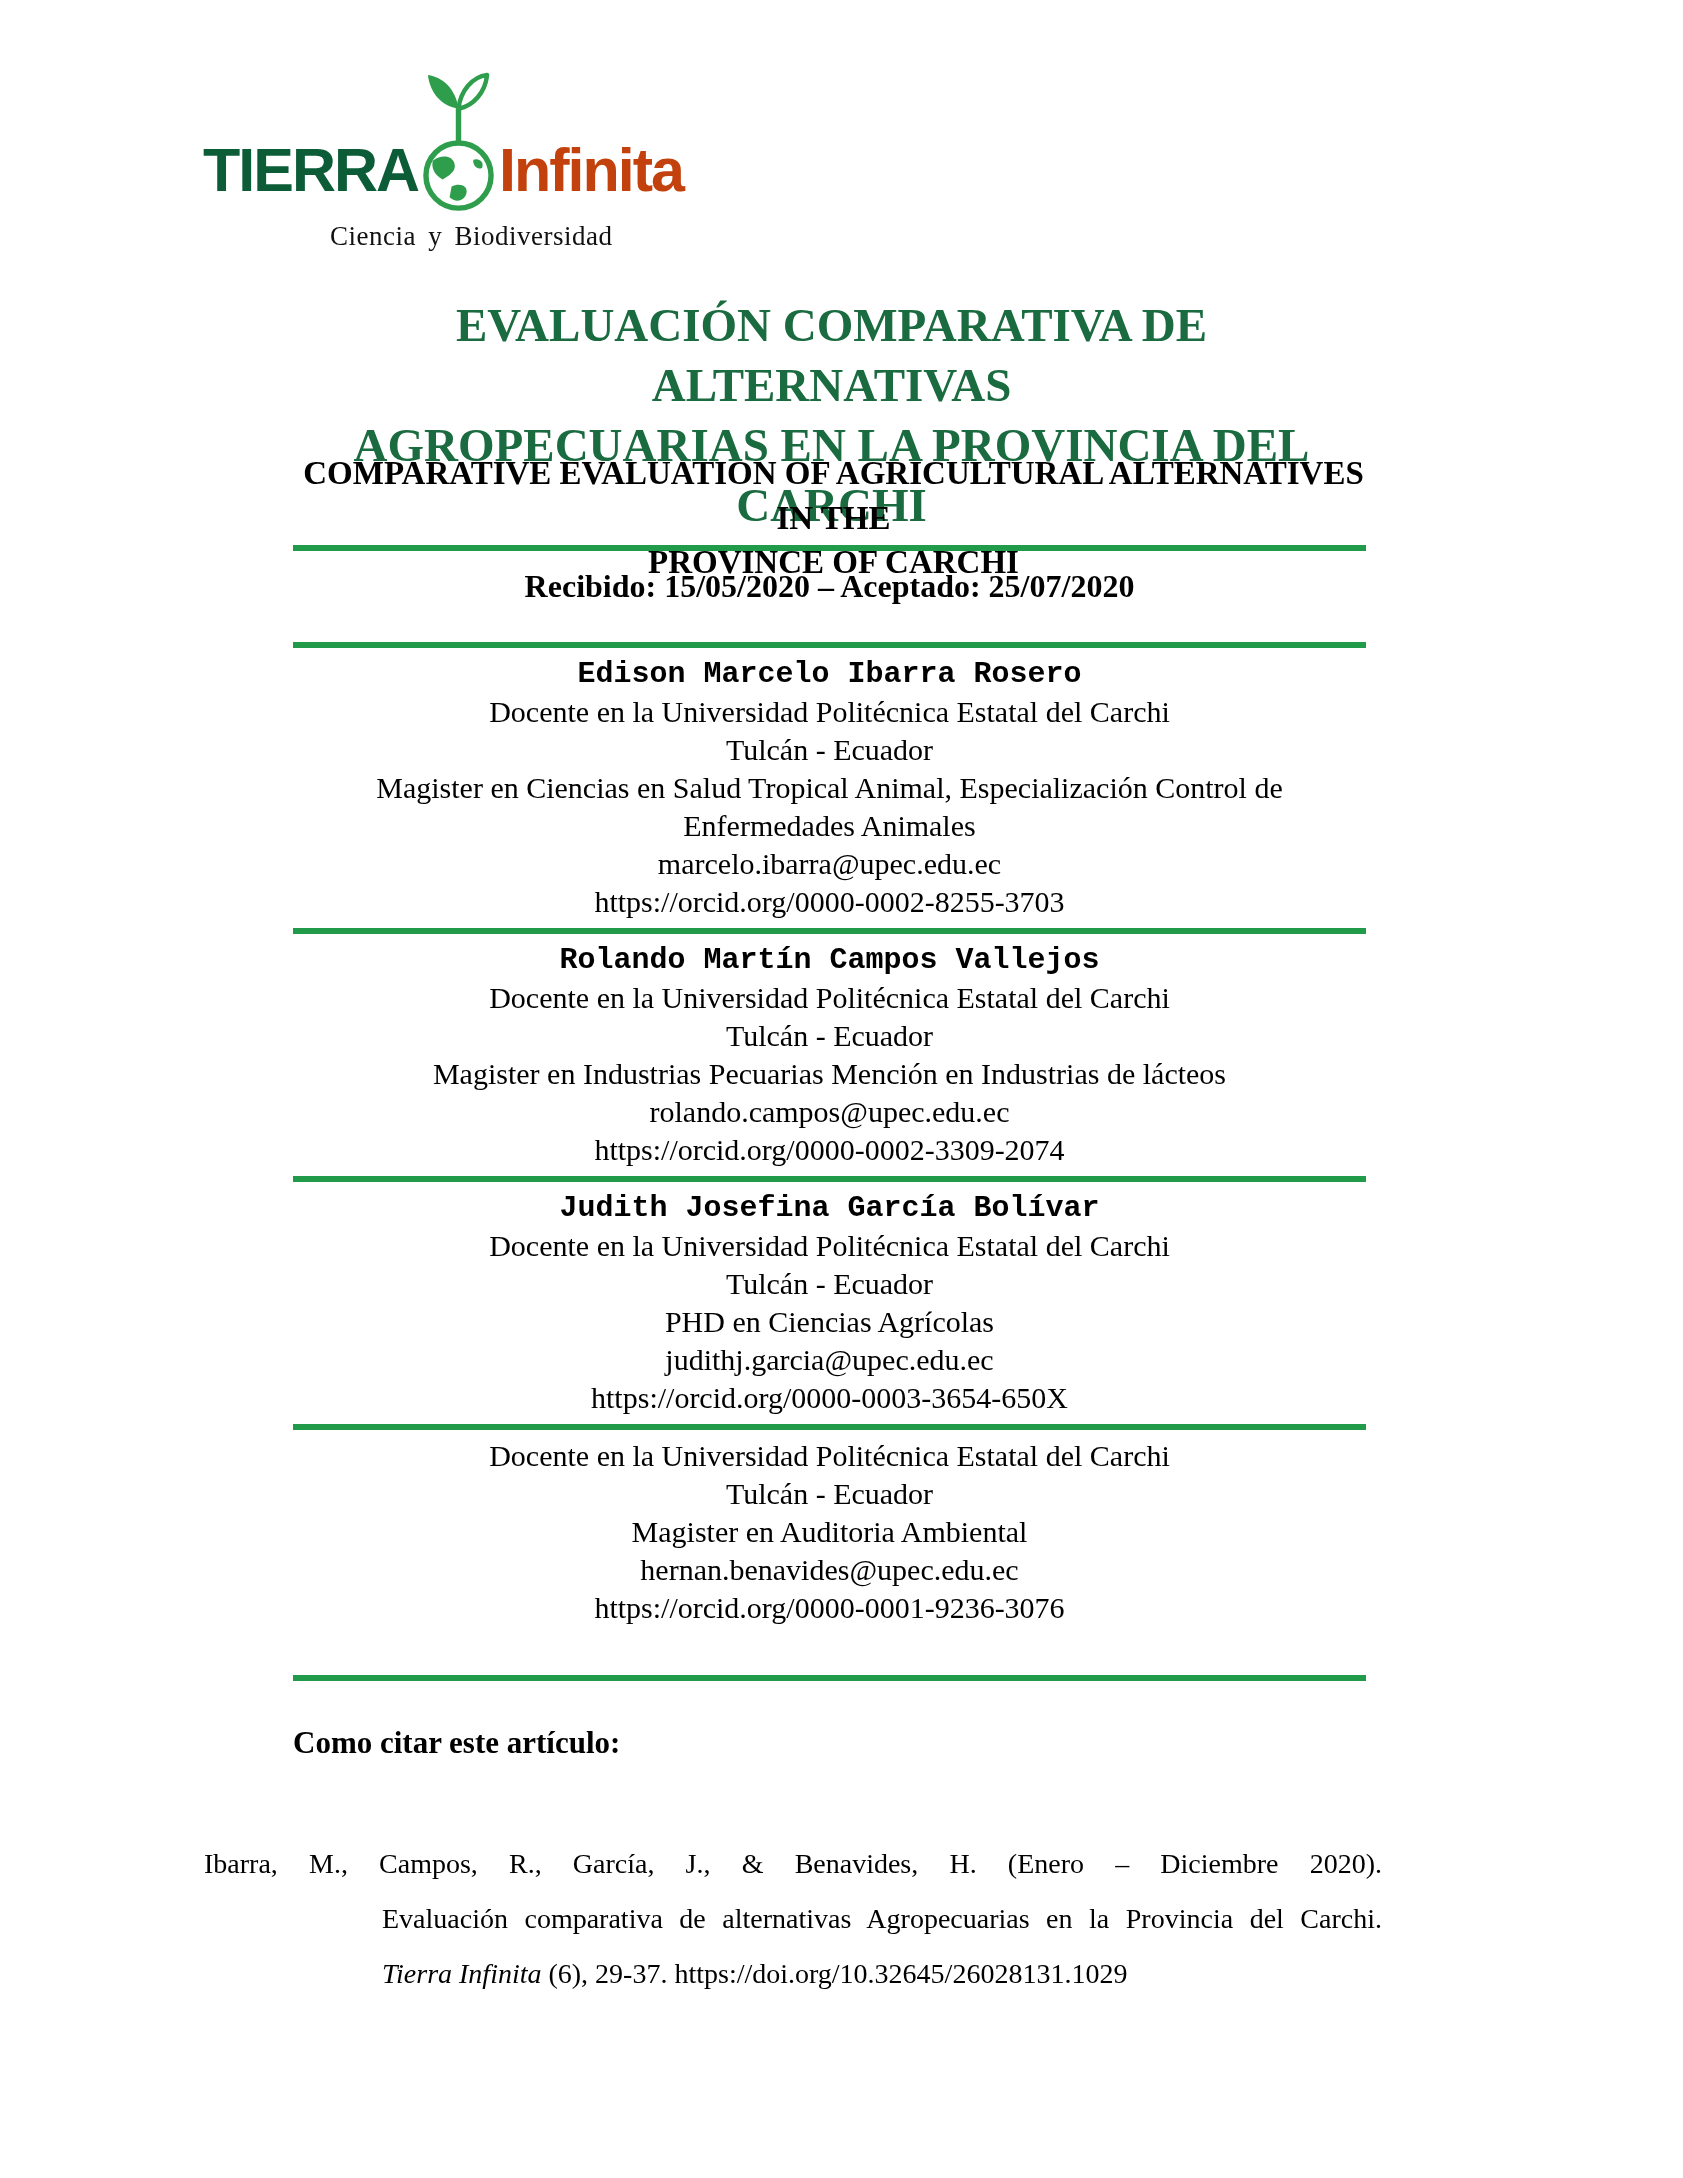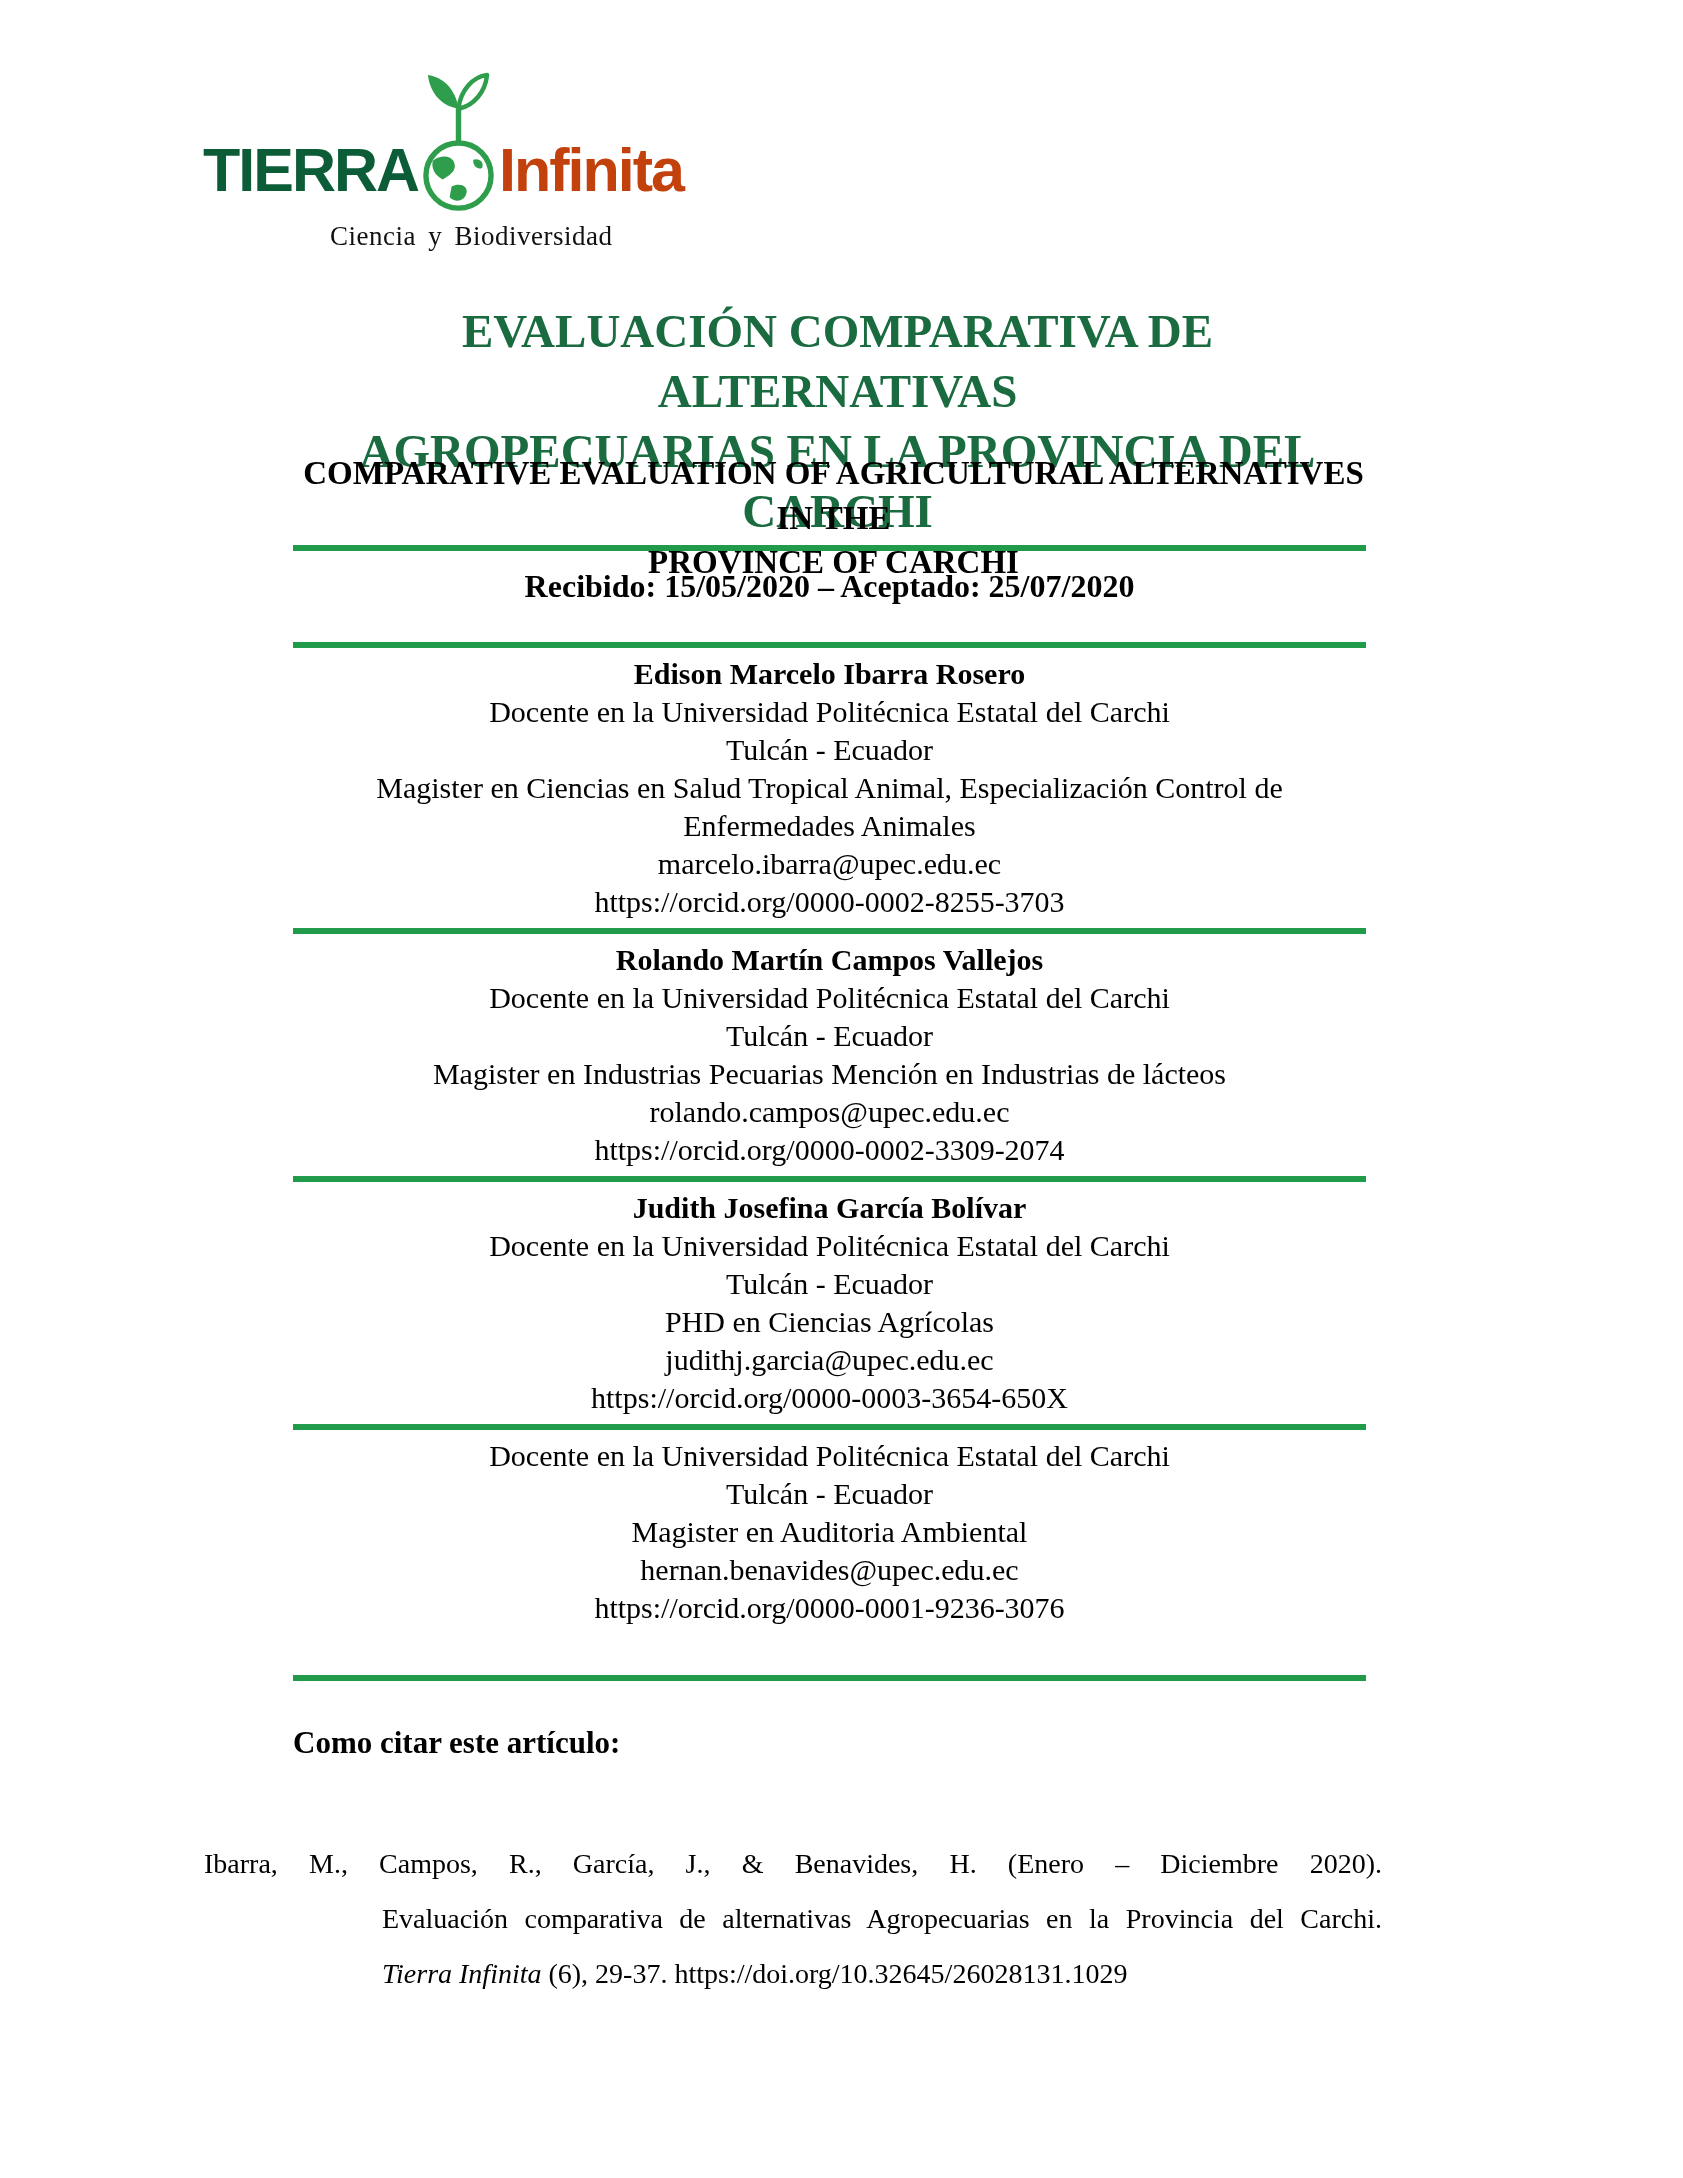--- a/index.html
+++ b/index.html
@@ -38,21 +38,21 @@
   }
 
   .title-es {
     position: absolute;
     top: 293px; left: 293px; width: 1073px;
     text-align: center;
     font-weight: bold;
     font-size: 47px;
     line-height: 1.28;
     color: #1b6b40;
-    margin: 8px;
+    margin: 2px;
   }
   .title-en {
     position: absolute;
     top: 447px; left: 293px; width: 1073px;
     text-align: center;
     font-weight: bold;
     font-size: 33px;
     line-height: 1.35;
     color: #000000;
     margin: 4px;
@@ -78,21 +78,21 @@
 
   
   .authors { position: absolute; top: 642px; left: 293px; width: 1073px; }
   .author-block {
     padding: 7px 0;
     text-align: center;
     font-size: 30px;
     line-height: 38px;
   }
   .author-block .inner { max-width: 1000px; margin: 0 auto; }
-  .author-name { font-weight: bold; }
+  .author-name { font-weight: bold; font-family: Liberation Mono, monospace; }
   .author-line { font-weight: normal; }
   .author-block.last { padding-bottom: 48px; }
 
   
   .cite-heading {
     position: absolute;
     top: 1725px; left: 293px;
     font-weight: bold;
     font-size: 31px;
     margin: 0;

